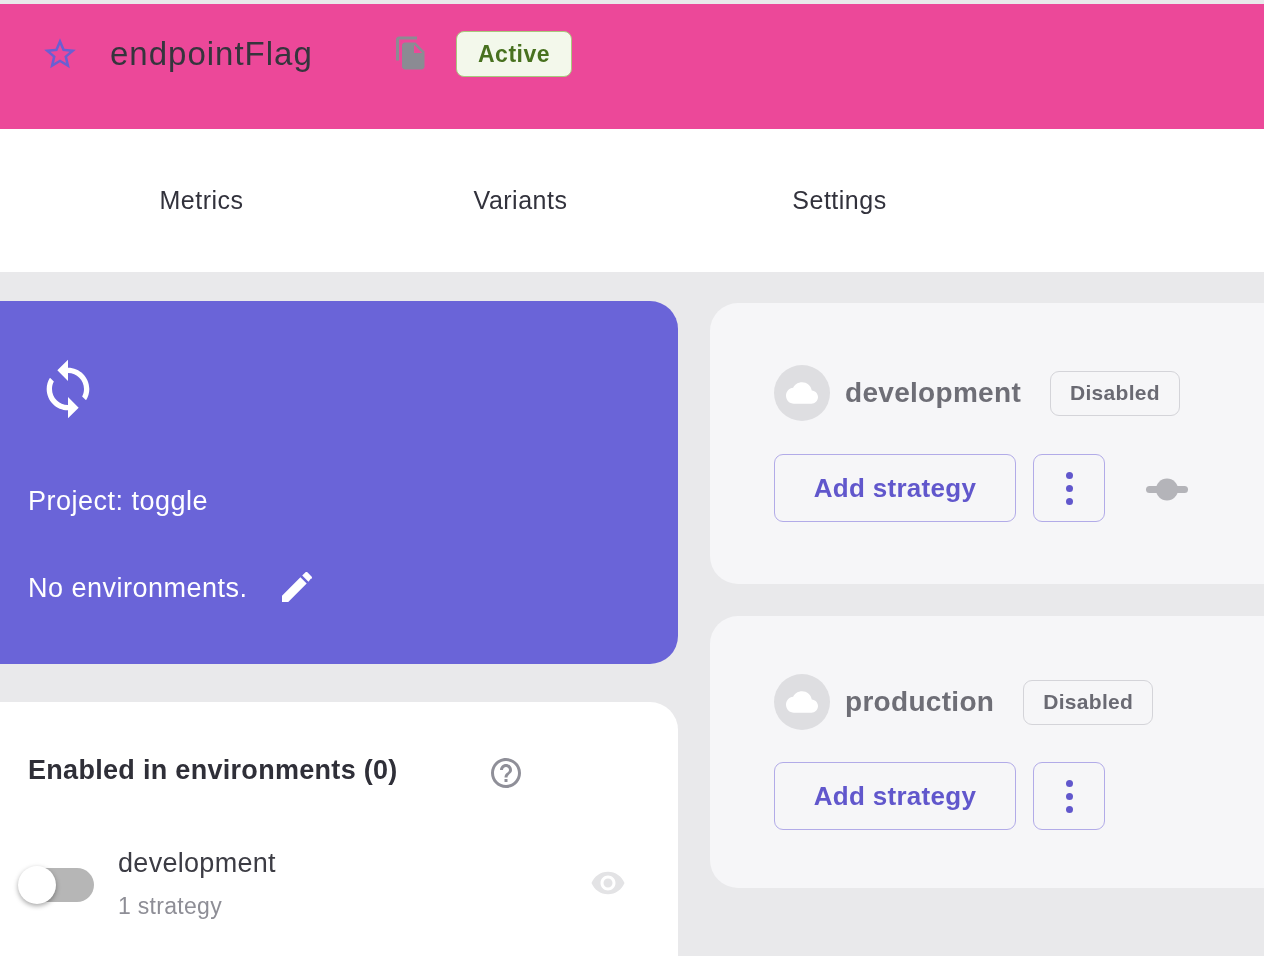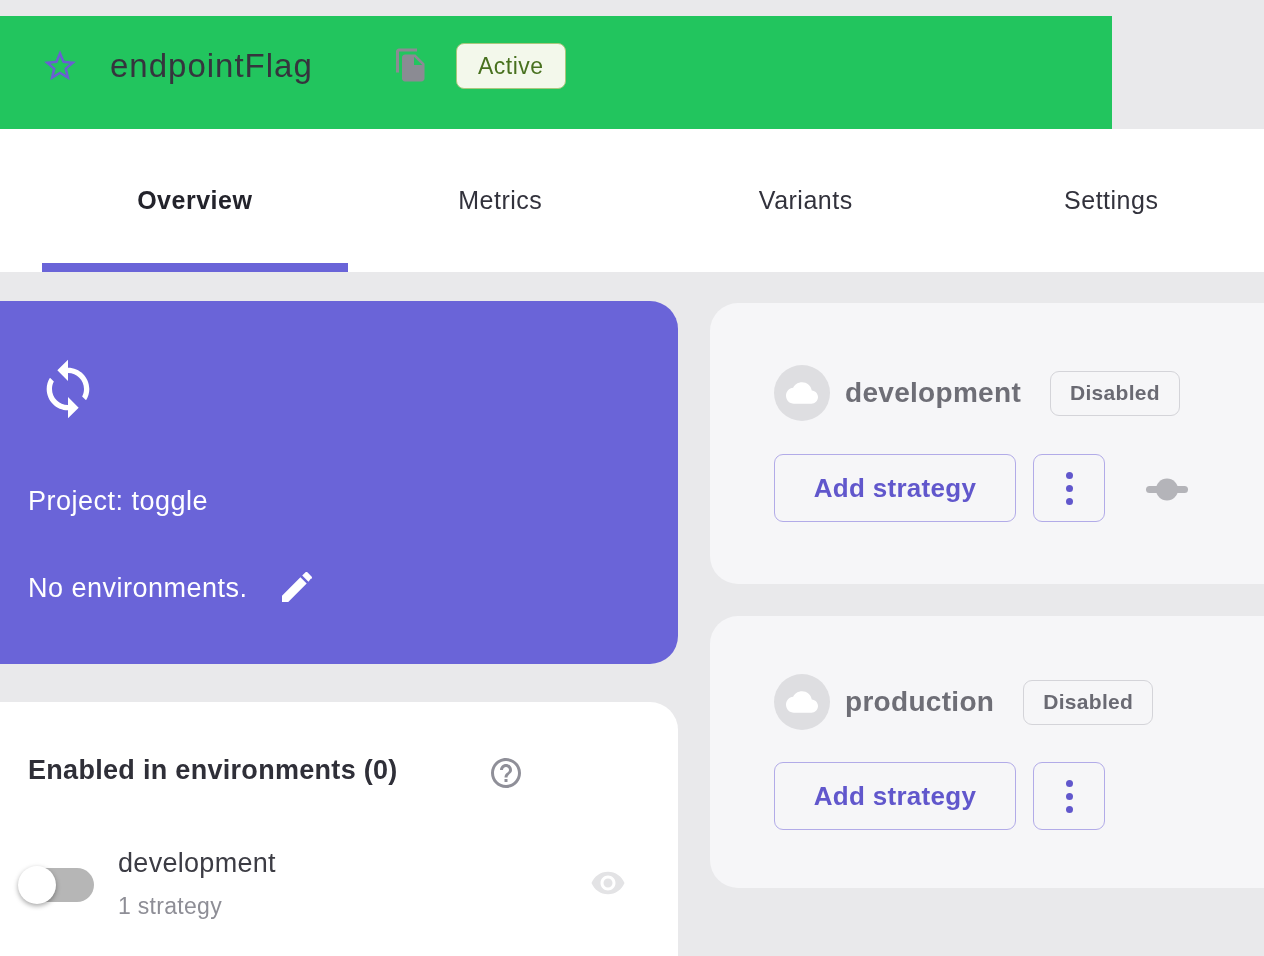--- a/index.html
+++ b/index.html
@@ -7,34 +7,34 @@
   body {
     font-family:"Liberation Sans", sans-serif;
     background:#e9e9eb;
     position:relative;
     overflow:hidden;
     color:#35353d;
   }
 
   
   .header {
-    position:absolute; left:0; top:16px; width:1112px; height:128px;
-    background:#22c55e; border-bottom:1px solid #e3e3e6;
+    position:absolute; left:0; top:4px; width:1264px; height:128px;
+    background:#ec4899; border-bottom:1px solid #e3e3e6;
     display:flex; align-items:center;
   }
   .fav-btn { position:absolute; left:40px; top:31px; width:40px; height:40px;
     background:none; border:none; cursor:pointer; }
   .page-title { position:absolute; left:110px; top:50px; transform:translateY(-50%);
     font-size:33px; font-weight:500; letter-spacing:1px; color:#35353d; }
   .copy-btn { position:absolute; left:392px; top:31px; width:38px; height:38px;
     background:none; border:none; cursor:pointer; }
   .status-badge { position:absolute; left:456px; top:27px; height:46px;
     display:flex; align-items:center; padding:0 21px;
     background:#f3f8eb; border:1.5px solid #a9c87d; border-radius:8px;
-    color:#48711f; font-size:23px; font-weight:normal; letter-spacing:.5px; }
+    color:#48711f; font-size:23px; font-weight:bold; letter-spacing:.5px; }
 
   
   .tabbar { position:absolute; left:0; top:129px; width:1264px; height:143px;
     background:#ffffff; display:flex; padding-left:42px; }
   .tab { width:319px; height:100%; position:relative;
     display:flex; align-items:center; justify-content:center;
     background:none; border:none; cursor:pointer;
     font-family:"Liberation Sans", sans-serif;
     font-size:25px; color:#32323c; letter-spacing:.5px; }
   .tab.active { font-weight:bold; color:#23232b; }
@@ -115,24 +115,20 @@
   <h1 class="page-title">endpointFlag</h1>
   <button class="copy-btn">
     <svg width="36" height="36" viewBox="0 0 24 24" fill="#8b8b93">
       <path d="M16 1H4c-1.1 0-2 .9-2 2v14h2V3h12V1zm-1 4l6 6v10c0 1.1-.9 2-2 2H7.99C6.89 23 6 22.1 6 21l.01-14c0-1.1.89-2 2-2H15zm-1 7h5.5L14 6.5V12z"></path>
     </svg>
   </button>
   <span class="status-badge">Active</span>
 </header>
 
 <nav class="tabbar">
-  <button class="tab active">
-    <span>Overview</span>
-    <span class="tab-indicator"></span>
-  </button>
   <button class="tab">
     <span>Metrics</span>
   </button>
   <button class="tab">
     <span>Variants</span>
   </button>
   <button class="tab">
     <span>Settings</span>
   </button>
 </nav>

